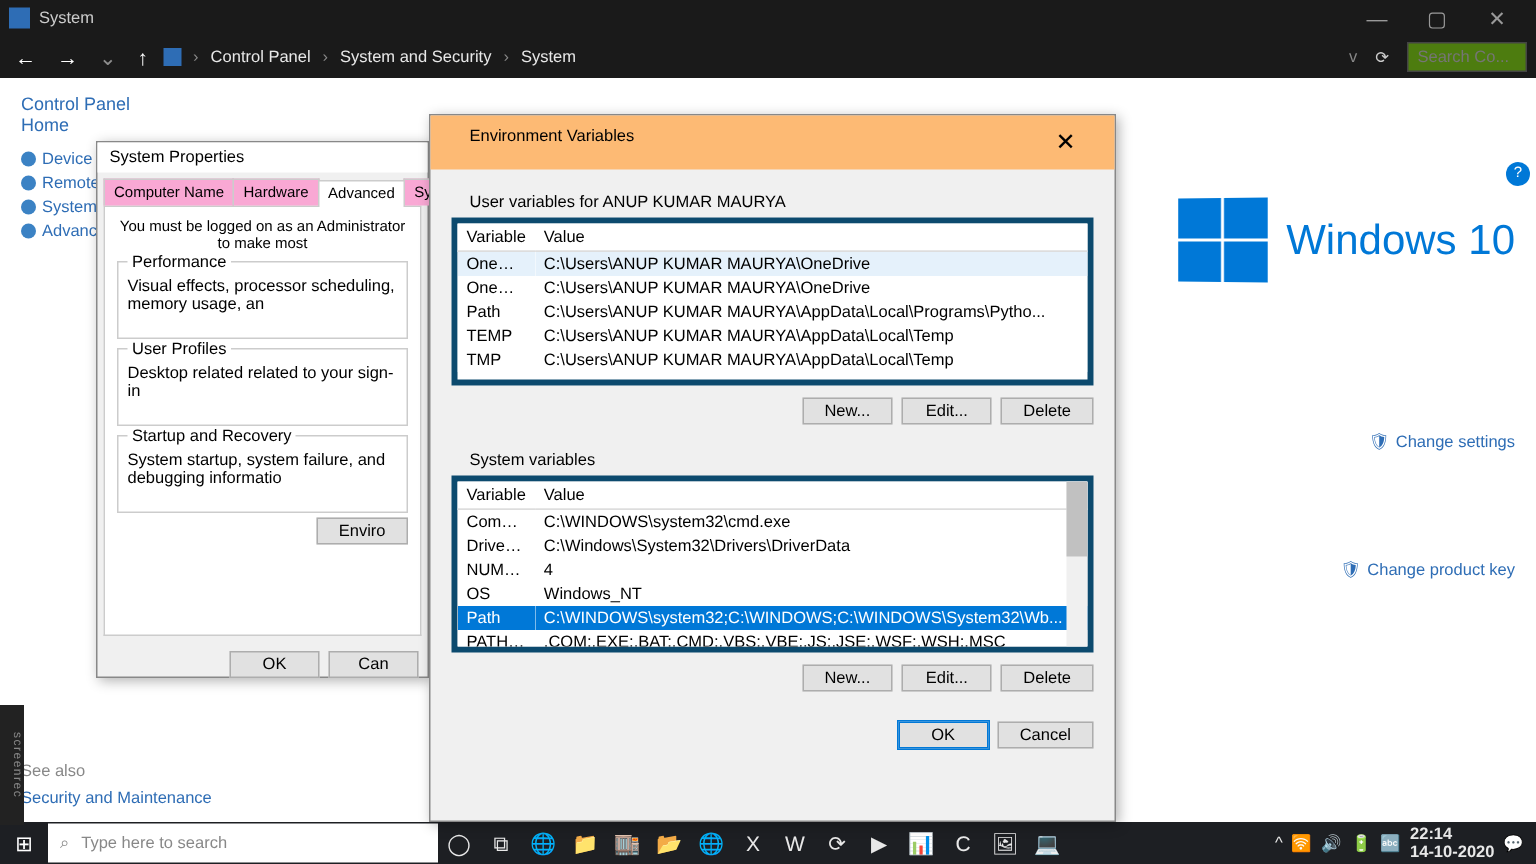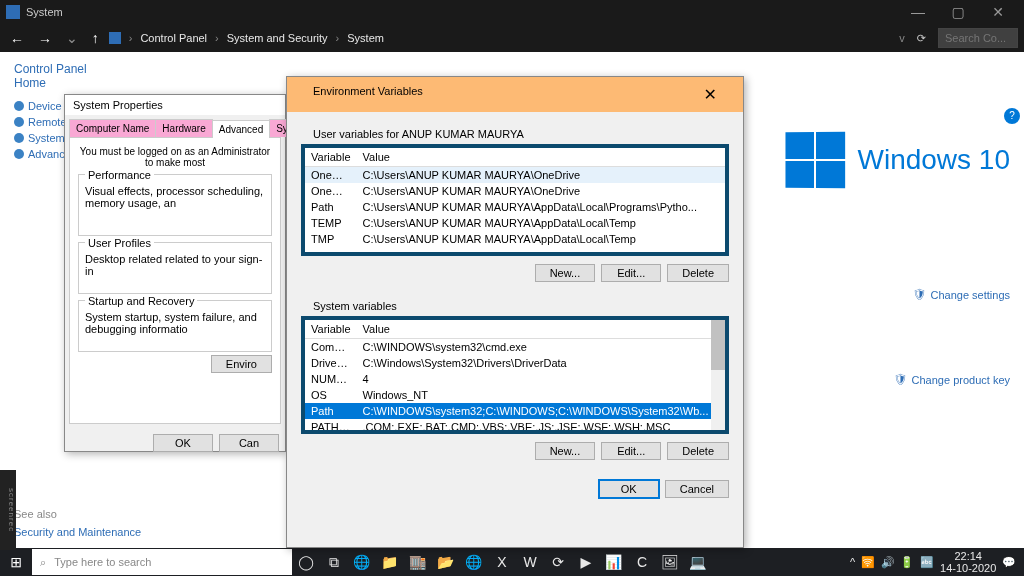--- a/index.html
+++ b/index.html
@@ -7,42 +7,42 @@
 .titlebar { height:24px; background:#1a1a1a; color:#ccc; display:flex; align-items:center; padding:0 6px; }
 .titlebar .t-icon { width:14px; height:14px; background:#2e6db5; margin-right:6px; }
 .titlebar .spacer { flex:1; }
 .titlebar .winbtn { width:40px; text-align:center; color:#999; font-size:14px; }
 .navbar { height:28px; background:#1a1a1a; color:#ccc; display:flex; align-items:center; padding:0 6px; gap:6px; }
 .navbar .arrow { color:#fff; font-size:14px; padding:0 4px; }
 .navbar .crumb { color:#e8e8e8; }
 .navbar .sep { color:#888; margin:0 2px; }
 .navbar .spacer { flex:1; }
 .navbar .refresh { color:#ccc; padding:0 6px; }
-.navbar input { background:#404040; border:1px solid #444; color:#ccc; height:20px; padding:0 6px; width:80px; }
+.navbar input { background:#4d7c0f; border:1px solid #444; color:#ccc; height:20px; padding:0 6px; width:80px; }
 .content { position:relative; height:496px; background:#fff; }
 .sidebar { position:absolute; left:14px; top:10px; width:100px; }
 .sidebar .cph { color:#2e6db5; font-size:12px; margin-bottom:10px; }
 .sidebar .link { color:#2e6db5; margin:4px 0; display:flex; align-items:center; gap:4px; }
 .sidebar .bullet { width:10px; height:10px; background:#3b82c4; border-radius:50%; display:inline-block; }
 .rightcol { position:absolute; right:14px; top:236px; width:220px; }
 .rightcol .rlink { color:#2e6db5; display:flex; align-items:center; gap:4px; justify-content:flex-end; margin-bottom:72px;}
 .winlogo { position:absolute; top:80px; right:14px; display:flex; align-items:center; gap:12px; }
 .winlogo .sq { width:60px; height:56px; display:grid; grid-template:repeat(2,1fr)/repeat(2,1fr); gap:2px; transform:perspective(300px) rotateY(-6deg); }
 .winlogo .sq div { background:#0078d7; }
 .winlogo .txt { color:#0078d7; font-size:28px; font-weight:300; }
 .seealso { position:absolute; left:14px; bottom:10px; }
 .seealso .hdr { color:#888; margin-bottom:6px; }
 .seealso .lnk { color:#2e6db5; }
 .taskbar { height:28px; background:#1d1f23; display:flex; align-items:center; color:#fff; }
 .taskbar .start { width:32px; text-align:center; font-size:14px; }
 .taskbar .search { background:#fff; color:#888; height:26px; width:260px; display:flex; align-items:center; padding:0 8px; gap:8px;}
 .taskbar .tbicon { width:28px; text-align:center; font-size:14px; color:#e8e8e8; }
 .taskbar .spacer { flex:1; }
 .taskbar .tray { display:flex; align-items:center; gap:6px; padding:0 8px; color:#e8e8e8; }
-.taskbar .clock { text-align:center; line-height:1.1; font-size:10px; }
+.taskbar .clock { text-align:left; line-height:1.1; font-size:10px;font-weight:bold; }
 .dialog { position:absolute; background:#f0f0f0; border:1px solid #888; box-shadow:2px 2px 8px rgba(0,0,0,.3); }
 .dialog .dtitle { background:#fff; padding:4px 8px; display:flex; align-items:center; }
 .sysprops { left:64px; top:42px; width:222px; height:358px; }
 .sysprops .tabs { display:flex; background:#f0f0f0; border-bottom:1px solid #ccc; margin:4px 4px 0; }
 .sysprops .tab { padding:3px 6px; border:1px solid #ccc; border-bottom:none; background:#f9a8d4; margin-right:-1px; white-space:nowrap; font-size:10px;}
 .sysprops .tab.active { background:#fff; position:relative; top:1px; }
 .sysprops .body { background:#fff; margin:0 4px 4px; padding:8px; height:286px; border:1px solid #ccc; border-top:none;}
 .sysprops .grp { border:1px solid #ccc; padding:6px; margin:6px 0; font-size:10px;}
 .sysprops .grp .gt { position:relative; top:-12px; background:#fff; padding:0 3px; display:inline-block;}
 .sysprops .btnrow { display:flex; gap:6px; justify-content:flex-end; padding:6px; }
@@ -152,21 +152,21 @@
         <span>System Properties</span>
       </div>
     <div class="tabs">
       <div class="tab">Computer Name</div>
       <div class="tab">Hardware</div>
       <div class="tab active">Advanced</div>
       <div class="tab">System Protec</div>
     </div>
     <div class="body">
       <div style="font-size:10px;margin-bottom:4px;text-align:center;">You must be logged on as an Administrator to make most</div>
-      <div class="grp" style="height:62px;">
+      <div class="grp" style="height:52px;">
         <span class="gt">Performance</span>
         <div style="margin-top:-8px;">Visual effects, processor scheduling, memory usage, an</div>
       </div>
       <div class="grp" style="height:52px;">
         <span class="gt">User Profiles</span>
         <div style="margin-top:-8px;">Desktop related related to your sign-in</div>
       </div>
       <div class="grp" style="height:52px;">
         <span class="gt">Startup and Recovery</span>
         <div style="margin-top:-8px;">System startup, system failure, and debugging informatio</div>

